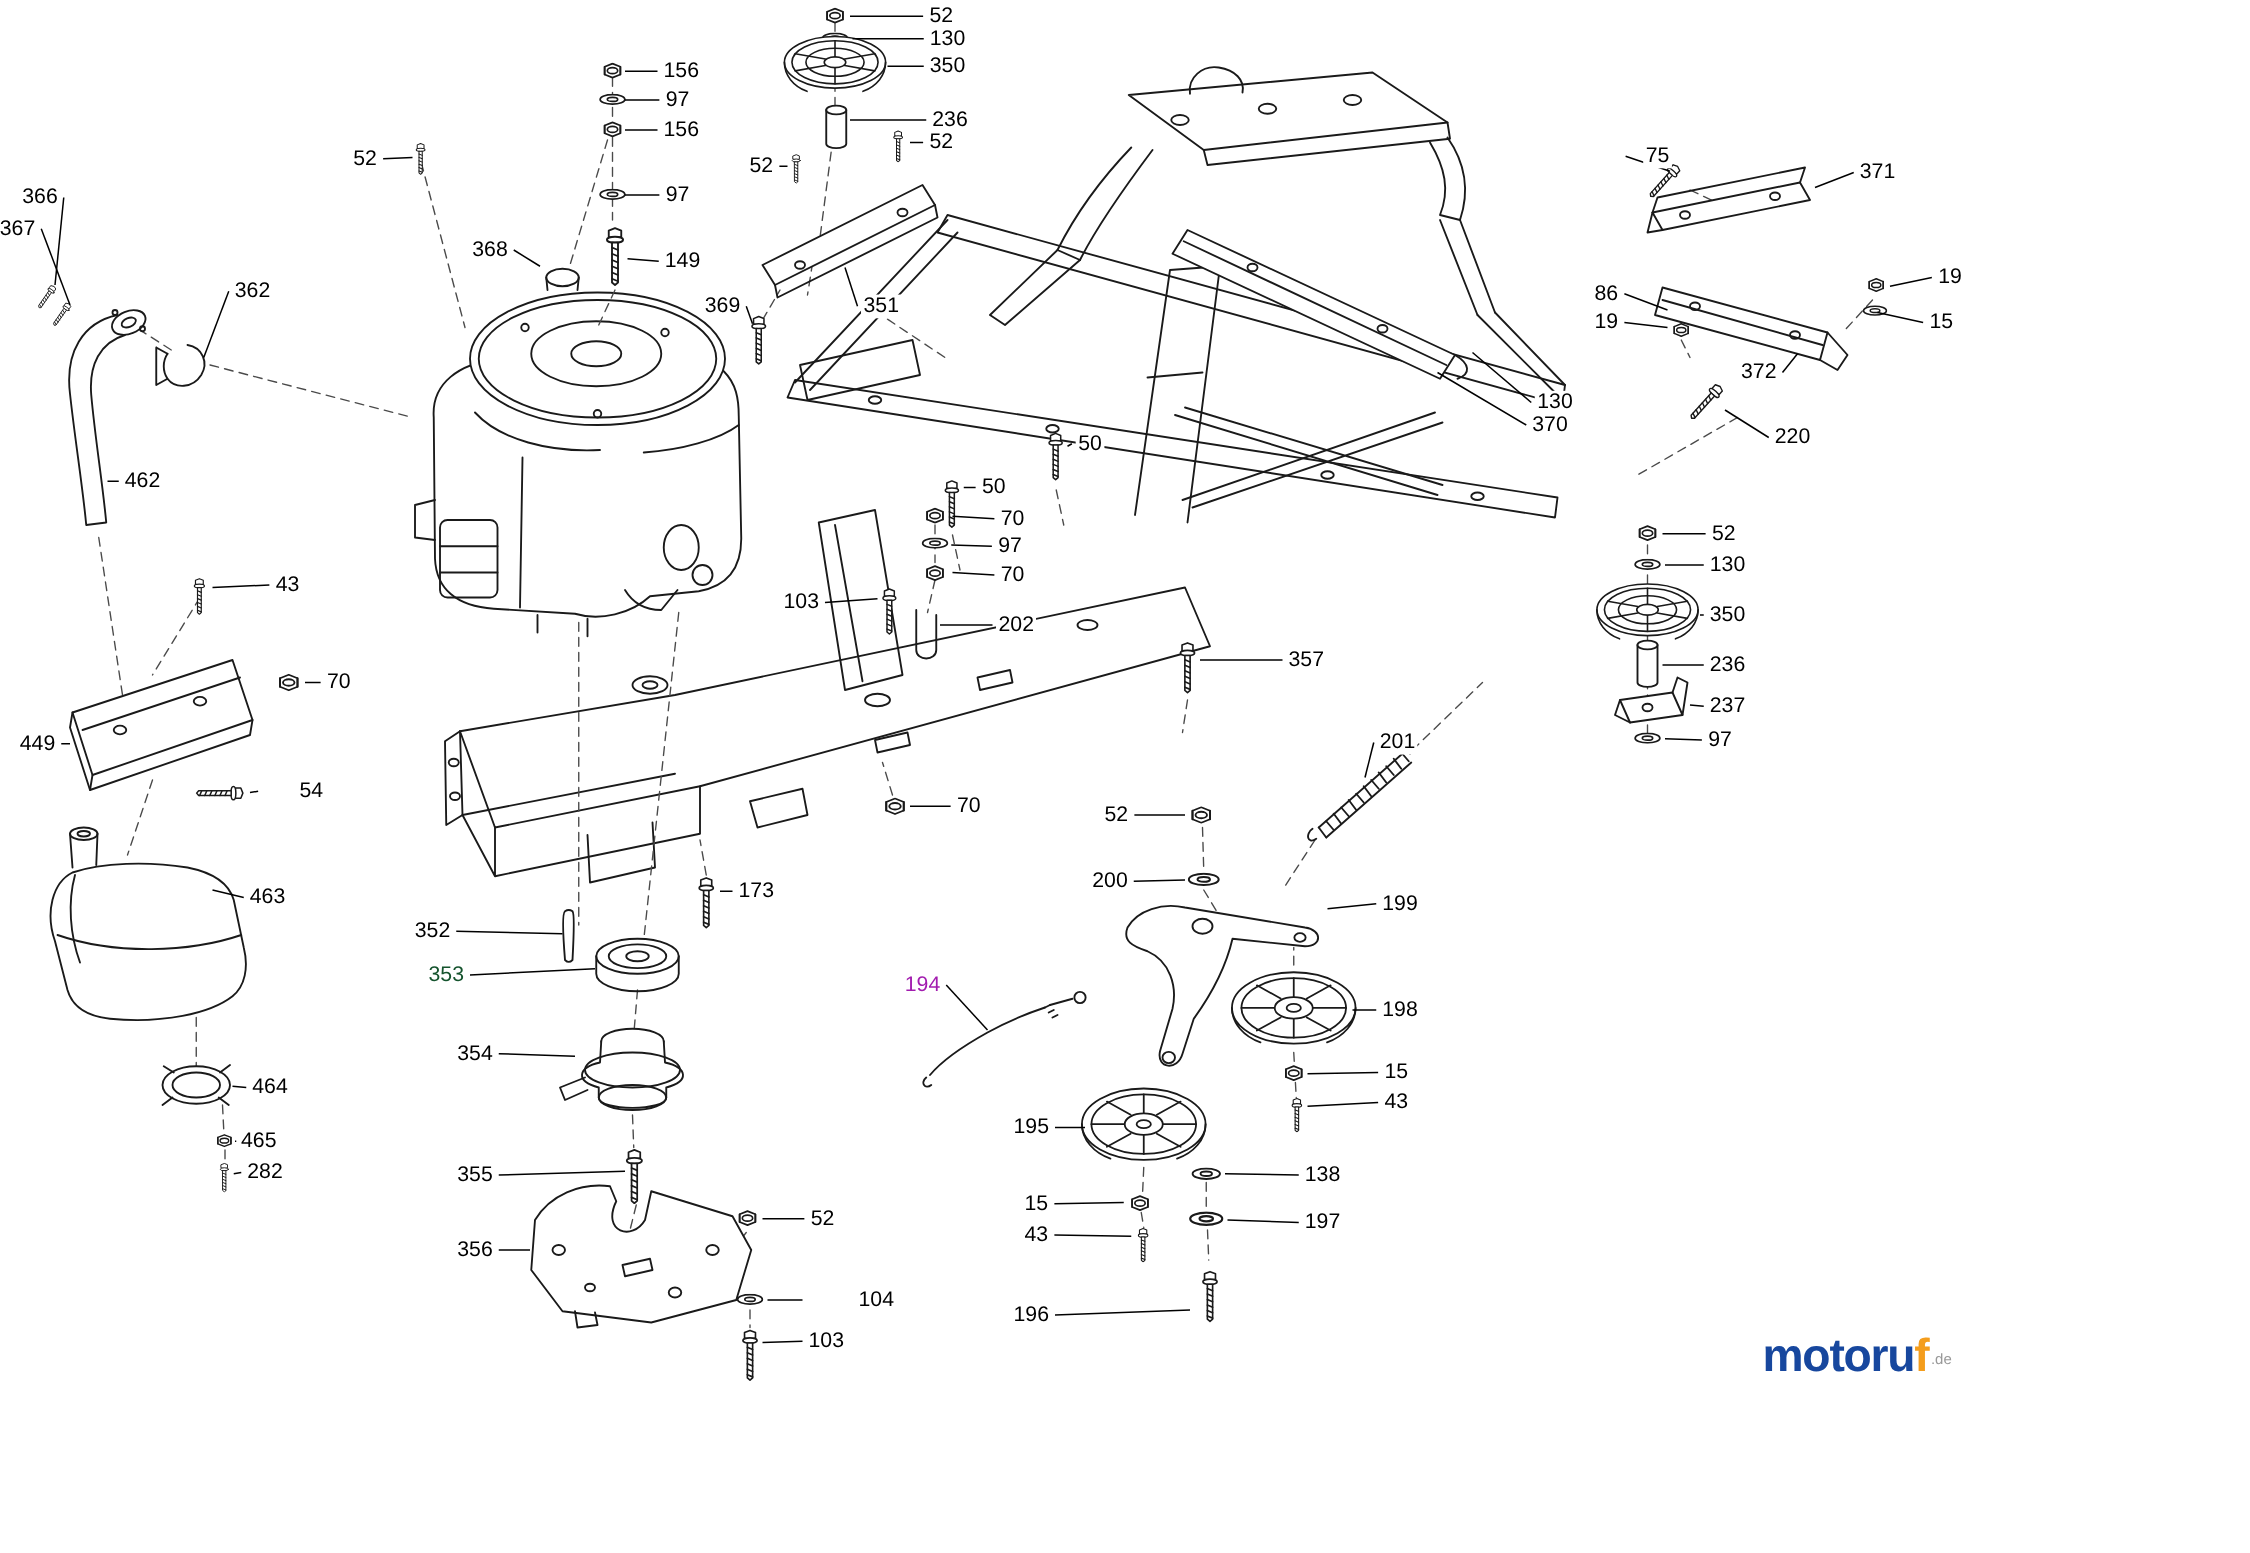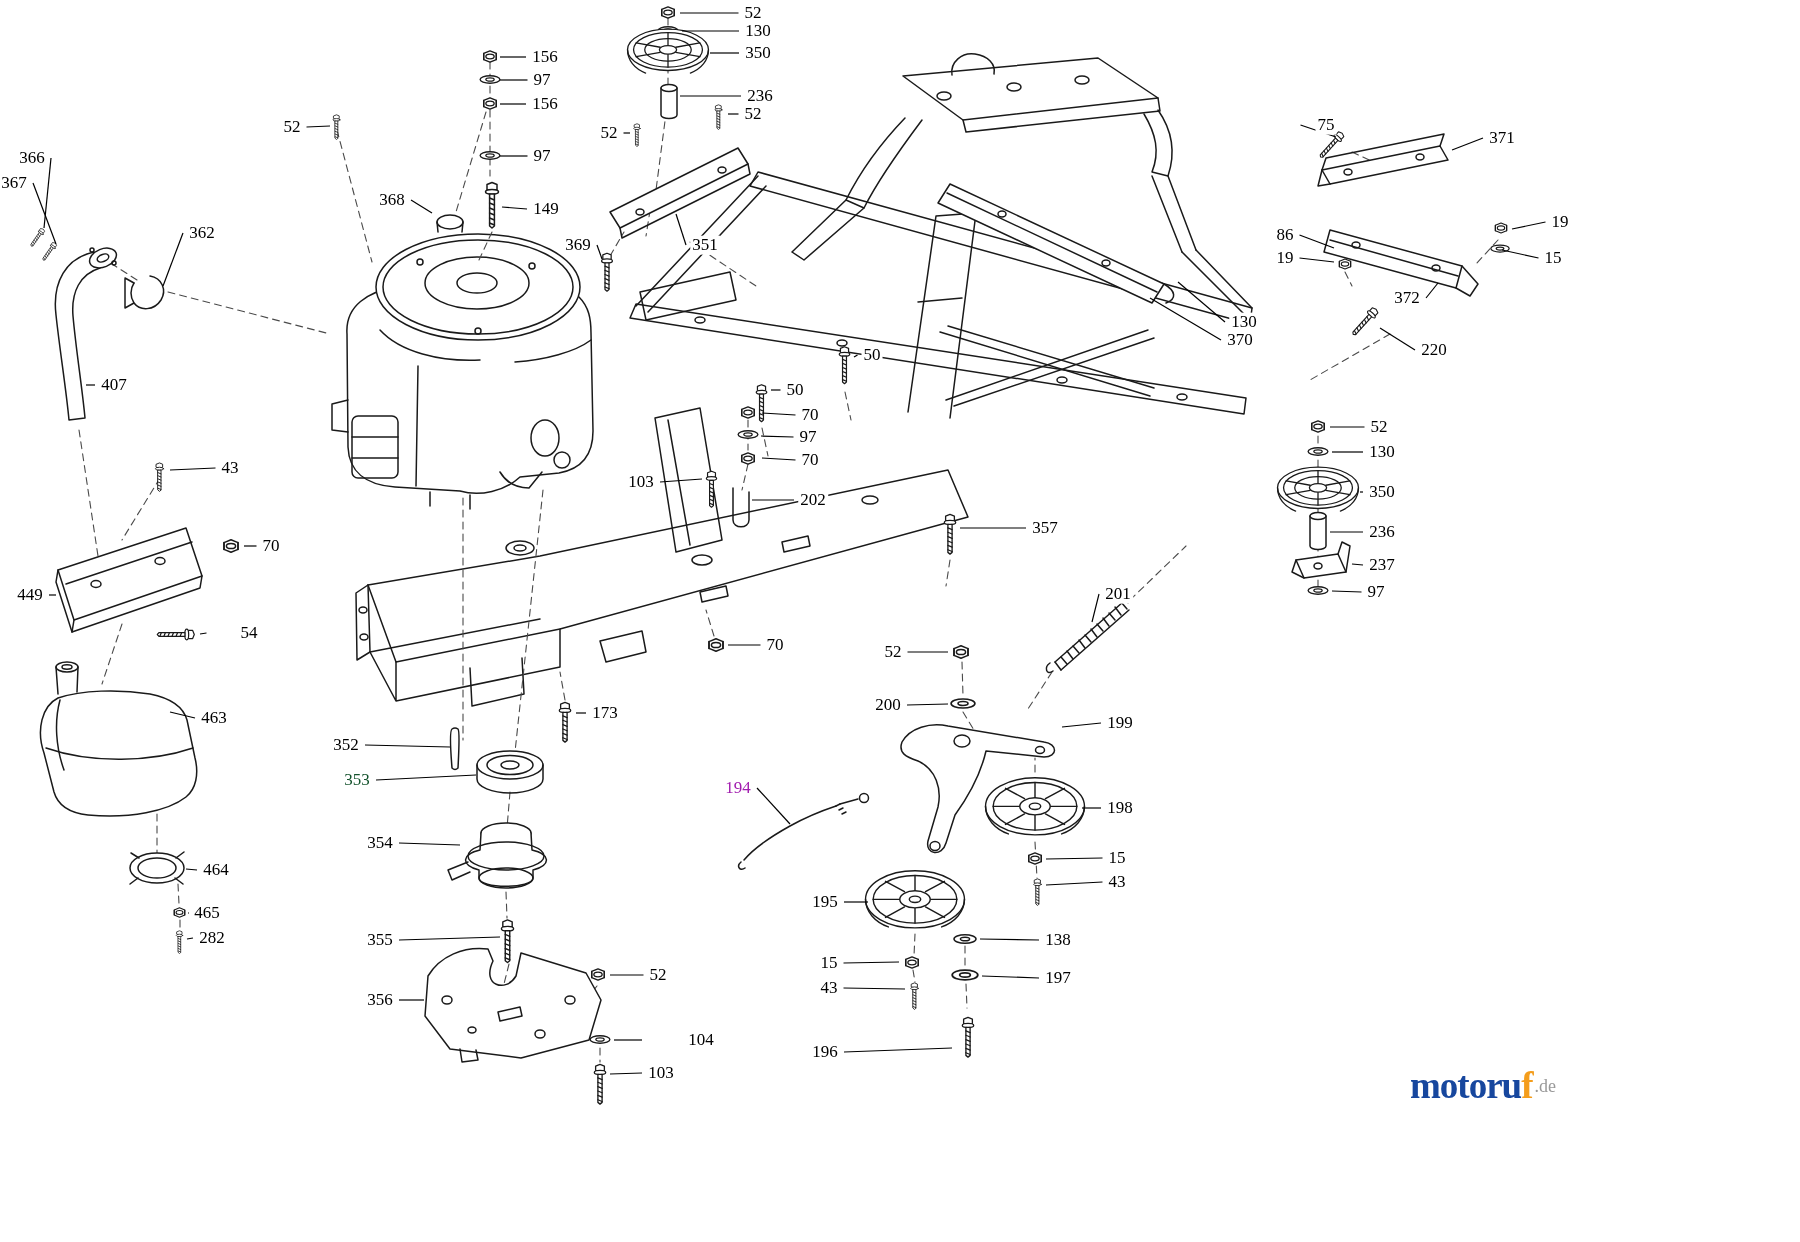--- a/index.html
+++ b/index.html
@@ -1,27 +1,27 @@
 <!DOCTYPE html>
 <html style="--line: #1a1a1a;"><head>
 <meta charset="utf-8">
 <style>
   html,body{margin:0;padding:0;background:#fff;}
   #stage{position:relative;width:1800px;height:1182px;background:#fff;overflow:hidden;
-         font-family:Liberation Serif, serif;}
+         font-family:Liberation Sans, sans-serif;}
   #diagram-svg,#leader-svg{position:absolute;left:0;top:0;width:1800px;height:1242px;}
   #diagram-svg .p{stroke:var(--line,#1a1a1a);fill:none;stroke-width:1.5;stroke-linecap:round;stroke-linejoin:round;}
   #diagram-svg .d{stroke:#4a4a4a;fill:none;stroke-width:1.1;stroke-dasharray:7 5;stroke-linecap:round;}
   #leader-svg line{stroke:#000;stroke-width:1.2;}
   #label-layer{position:absolute;left:0;top:0;width:1800px;height:1242px;}
   .part-label{position:absolute;transform:translate(-50%,-50%);font-size:17px;color:#000;
               background:#fff;padding:0 2px;white-space:nowrap;line-height:1.1;}
   .logo{position:absolute;left:1410px;top:1064px;white-space:nowrap;}
   .logo .brand{font-size:37px;font-weight:bold;letter-spacing:-1px;margin-top:16px;}
-  .logo .tld{font-size:18px;margin-left:2px;vertical-align:6px;}
+  .logo .tld{font-size:12px;margin-left:2px;vertical-align:6px;}
 </style>
 </head>
 <body>
 
 <div id="stage">
 
 <svg id="diagram-svg" viewBox="0 0 1800 1242">
   <defs>
     <symbol id="hexnut" viewBox="0 0 20 14">
       <path fill="#fff" d="M3,3.6 L10,0.8 L17,3.6 L17,10.4 L10,13.2 L3,10.4 Z"></path>
@@ -430,21 +430,21 @@
       <span class="part-label" style="left: 545px; top: 104px; color: rgb(0, 0, 0);">156</span>
       <span class="part-label" style="left: 292px; top: 127px; color: rgb(0, 0, 0);">52</span>
       <span class="part-label" style="left: 542px; top: 156px; color: rgb(0, 0, 0);">97</span>
       <span class="part-label" style="left: 546px; top: 209px; color: rgb(0, 0, 0);">149</span>
       <span class="part-label" style="left: 392px; top: 200px; color: rgb(0, 0, 0);">368</span>
       <span class="part-label" style="left: 578px; top: 245px; color: rgb(0, 0, 0);">369</span>
       <span class="part-label" style="left: 705px; top: 245px; color: rgb(0, 0, 0);">351</span>
       <span class="part-label" style="left: 32px; top: 158px; color: rgb(0, 0, 0);">366</span>
       <span class="part-label" style="left: 14px; top: 183px; color: rgb(0, 0, 0);">367</span>
       <span class="part-label" style="left: 202px; top: 233px; color: rgb(0, 0, 0);">362</span>
-      <span class="part-label" style="left: 114px; top: 385px; color: rgb(0, 0, 0);">407</span>
+      <span class="part-label" style="left: 114px; top: 385px; color: rgb(0, 0, 0);">462</span>
       <span class="part-label" style="left: 230px; top: 468px; color: rgb(0, 0, 0);">43</span>
       <span class="part-label" style="left: 271px; top: 546px; color: rgb(0, 0, 0);">70</span>
       <span class="part-label" style="left: 30px; top: 595px; color: rgb(0, 0, 0);">449</span>
       <span class="part-label" style="left: 221px; top: 633px; color: rgb(0, 0, 0); margin-left: 28px;">54</span>
       <span class="part-label" style="left: 214px; top: 718px; color: rgb(0, 0, 0);">463</span>
       <span class="part-label" style="left: 216px; top: 870px; color: rgb(0, 0, 0);">464</span>
       <span class="part-label" style="left: 207px; top: 913px; color: rgb(0, 0, 0);">465</span>
       <span class="part-label" style="left: 212px; top: 938px; color: rgb(0, 0, 0);">282</span>
       <span class="part-label" style="left: 346px; top: 745px; color: rgb(0, 0, 0);">352</span>
       <span class="part-label" style="left: 357px; top: 780px; color: #14532d;">353</span>

